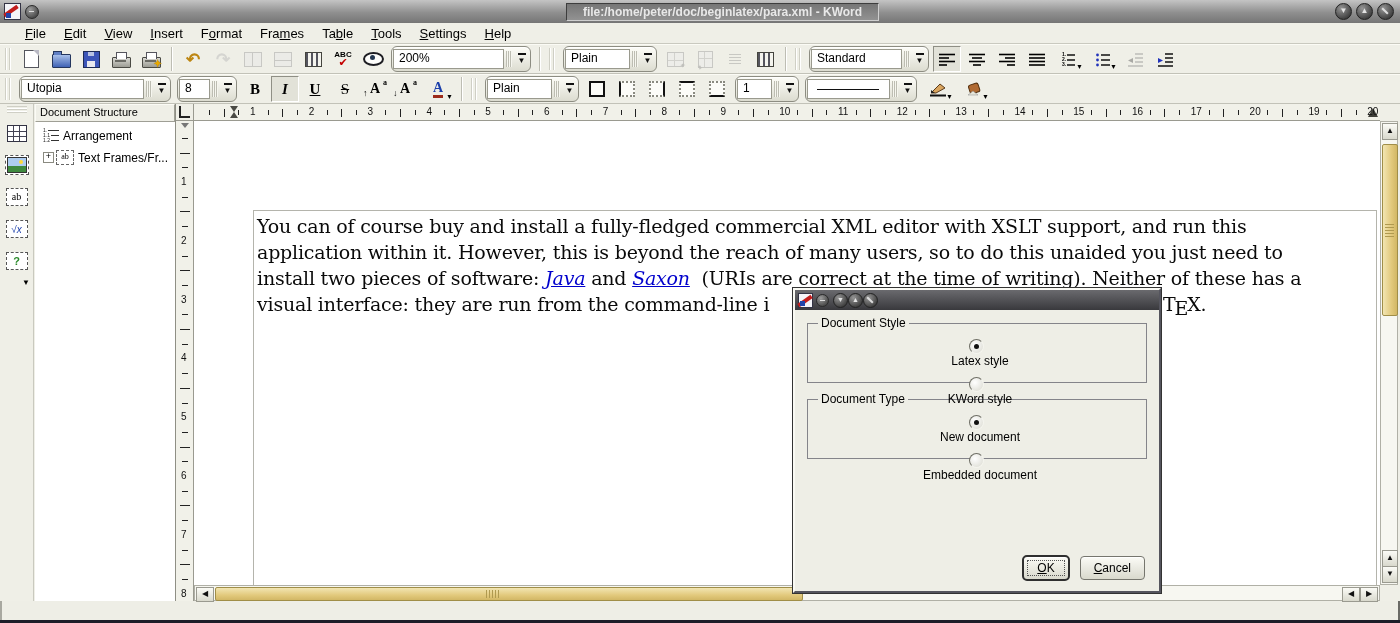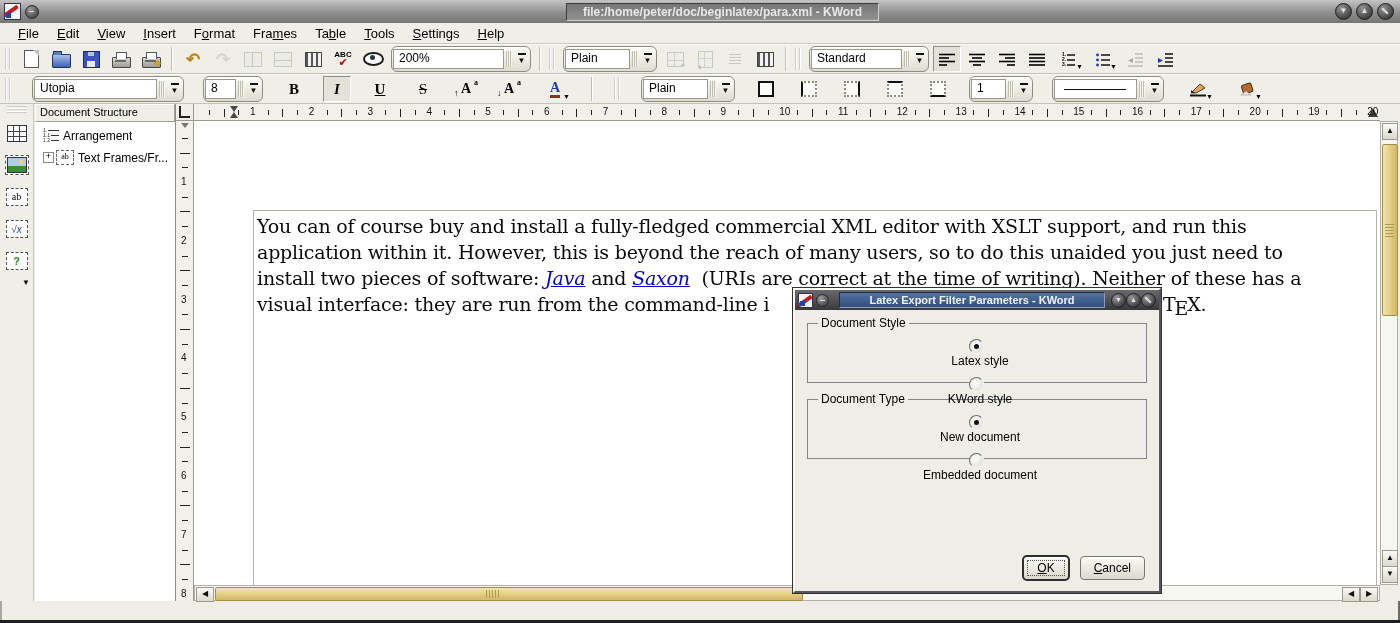--- a/index.html
+++ b/index.html
@@ -16,27 +16,27 @@
     background:radial-gradient(circle at 35% 30%,#9d9d9d,#4a4a4a 75%);border:1px solid #2a2a2a;position:relative;}
   .minicircle::after{content:"";position:absolute;left:3px;top:5px;width:5px;height:1px;background:#ddd;}
   .titletext{margin:0 auto;padding:1px 16px;font-size:12px;font-weight:bold;color:#e8e8e8;white-space:nowrap;
     background:linear-gradient(180deg,#767676,#929292);border:1px solid;border-color:#3d3d3d #cfcfcf #cfcfcf #3d3d3d;}
   .winbtns{position:absolute;right:6px;top:3px;display:flex;gap:4px;}
   .wbtn{width:15px;height:15px;border-radius:50%;background:radial-gradient(circle at 35% 30%,#969696,#3f3f3f 75%);
     border:1px solid #222;color:#e3e3e3;font-size:8px;line-height:14px;text-align:center;position:relative;}
   .wbtn.close::after{content:"";position:absolute;left:3px;top:6px;width:8px;height:2px;background:#ddd;transform:rotate(45deg);}
   
   .menubar{position:absolute;left:0;top:23px;width:100%;height:21px;background:#efefe7;display:flex;align-items:center;
-    border-bottom:1px solid #c9c9bf;padding-left:9px;box-sizing:border-box;}
+    border-bottom:1px solid #c9c9bf;padding-left:16px;box-sizing:border-box;}
   .menu-item{padding:1px 9px;font-size:13px;color:#000;white-space:nowrap;}
   .menu-item .u{text-decoration:underline;}
   
   .toolbar{position:absolute;left:0;width:100%;height:30px;background:#efefe7;display:flex;align-items:center;
     border-top:1px solid #fbfbf5;border-bottom:1px solid #c2c2b8;box-sizing:border-box;padding-left:2px;}
-  .toolbar1{top:44px;} .toolbar2{top:74px;gap:13px;}
+  .toolbar1{top:44px;} .toolbar2{top:74px;}
   .tgrip{width:8px;height:22px;margin:0 3px;flex:none;
     background:repeating-linear-gradient(90deg,#cfcfc5 0 1px,#ffffff 1px 2px,transparent 2px 4px);}
   .tsep{width:0;height:24px;border-left:1px solid #bdbdb3;border-right:1px solid #ffffff;margin:0 5px;flex:none;}
   button.tbtn{appearance:none;background:transparent;border:1px solid transparent;width:28px;height:26px;flex:none;
     display:inline-flex;align-items:center;justify-content:center;padding:0;margin:0 1px;position:relative;font-family:inherit;}
   button.tbtn.active{border-color:#8f8f85 #ffffff #ffffff #8f8f85;background:#e2e2d8;}
   button.tbtn.disabled{opacity:.45;filter:grayscale(1);}
   .ic-page{width:13px;height:16px;background:#fff;border:1px solid #55565e;position:relative;}
   .ic-page::after{content:"";position:absolute;right:-1px;top:-1px;border:3px solid #b9b9c4;border-left-color:transparent;border-bottom-color:transparent;}
   .ic-folder{width:17px;height:12px;background:linear-gradient(#a8c0ea,#3f62b5);border:1px solid #24365e;border-radius:1px;position:relative;margin-top:3px;}
@@ -662,21 +662,20 @@
     <span class="hsbtn" style="right:1px">▶</span>
   </div>
   <div class="sbcorner"></div>
 
   <div class="winbottom"></div>
 
   <div class="dialog">
     <div class="dlg-title">
       <span class="appicon"></span>
       <span class="minicircle"></span>
-      <span class="dlg-titletext">Latex Export Filter Parameters - KWord</span>
       <span class="wbtn">▼</span>
       <span class="wbtn">▲</span>
       <span class="wbtn close"></span>
     </div>
     <div class="dlg-body">
       <fieldset class="group">
         <legend>Document Style</legend>
         <div class="radio-row">
           <span class="radio checked"></span>
           <span class="rlabel">Latex style</span>

